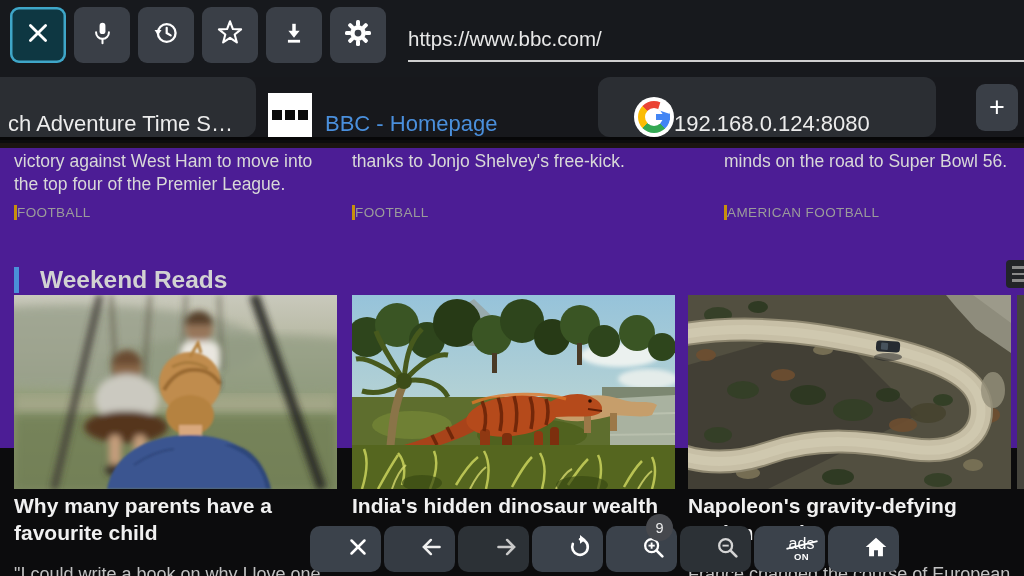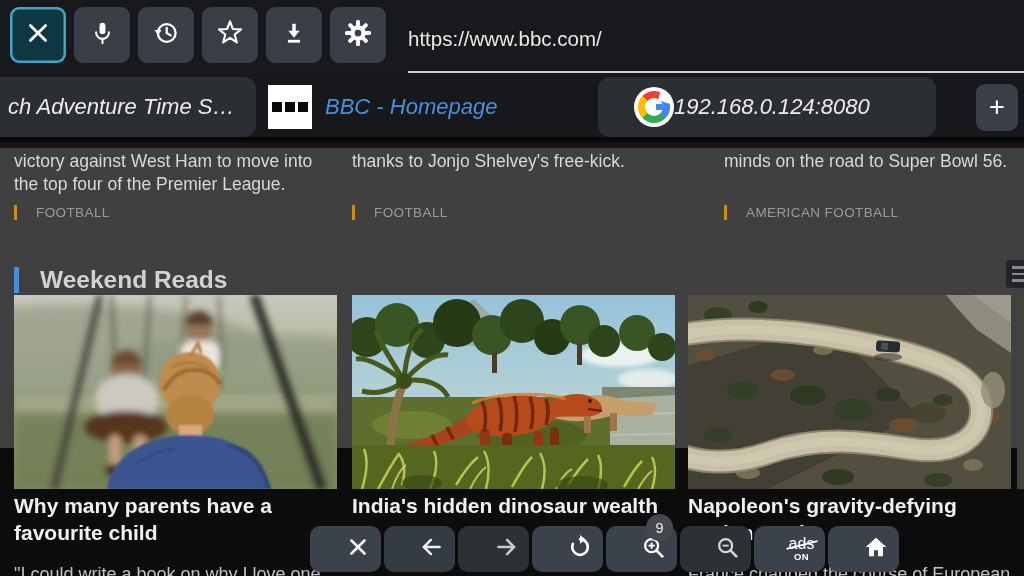--- a/index.html
+++ b/index.html
@@ -5,27 +5,27 @@
   html,body{margin:0;padding:0;background:#000;}
   .screen{position:relative;width:1024px;height:576px;background:#0c0c0d;overflow:hidden;
           font-family:"Liberation Sans",sans-serif;}
 
   
   .topbar{position:absolute;left:0;top:0;width:1024px;height:77px;background:#17191d;
           display:flex;align-items:flex-start;padding:7px 0 0 10px;box-sizing:border-box;}
   .tbtn{width:56px;height:56px;border-radius:9px;background:#3a3f47;margin-right:8px;
         display:flex;align-items:center;justify-content:center;flex:none;color:#fff;}
   .tbtn.focus{background:#0e3742;box-shadow:inset 0 0 0 2.5px #3fa6c8;}
-  .urlwrap{flex:1;margin:20px 0 0 14px;border-bottom:2px solid #cfcfcf;padding-bottom:20px;
+  .urlwrap{flex:1;margin:20px 0 0 14px;border-bottom:2px solid #cfcfcf;padding-bottom:9px;
            font-size:20.5px;color:#e8e8e8;white-space:nowrap;overflow:hidden;}
 
   
   .tabstrip{position:absolute;top:77px;left:0;width:1024px;height:63px;background:#17181c;
             border-bottom:3px solid #070708;box-sizing:border-box;}
-  .tab{position:absolute;top:0;height:60px;display:flex;align-items:center;box-sizing:border-box;font-style:italic;}
+  .tab{position:absolute;top:0;height:60px;display:flex;align-items:flex-end;box-sizing:border-box;}
   .tab1{left:0;width:256px;background:#2b2e33;border-radius:0 12px 12px 0;padding-left:8px;
         color:#ececec;font-size:22px;overflow:hidden;white-space:nowrap;}
   .tab2{left:256px;width:342px;background:#17181c;padding-left:12px;gap:13px;}
   .tab2 .tabtitle{color:#4a8fdc;font-size:22px;white-space:nowrap;}
   .tab3{left:598px;width:338px;background:#2b2e33;border-radius:12px;padding-left:36px;
         color:#ececec;font-size:22px;white-space:nowrap;}
   .bbcfav{width:44px;height:44px;background:#fff;display:flex;align-items:center;
           justify-content:center;gap:3px;flex:none;}
   .bbcblock{width:10px;height:10px;background:#0a0a0a;}
   .gicon{width:40px;height:40px;background:#fff;border-radius:50%;position:relative;
@@ -33,25 +33,25 @@
   .gring{position:absolute;top:4px;left:4px;right:4px;bottom:4px;border-radius:50%;
          background:conic-gradient(from 45deg,#4285F4 0 90deg,#34A853 0 180deg,#FBBC05 0 270deg,#EA4335 0 360deg);}
   .ghole{position:absolute;top:11px;left:11px;right:11px;bottom:11px;background:#fff;border-radius:50%;}
   .ggap{position:absolute;top:6px;right:3px;width:12px;height:9px;background:#fff;transform:rotate(18deg);}
   .gbar{position:absolute;top:17px;right:4px;width:14px;height:6px;background:#4285F4;}
   .plusbtn{position:absolute;top:7px;right:6px;width:42px;height:47px;border-radius:9px;
            background:#3a3f47;color:#fff;font-size:27px;display:flex;align-items:center;
            justify-content:center;}
 
   
-  .content{position:absolute;top:143px;left:0;width:1024px;height:305px;background:#404040;}
+  .content{position:absolute;top:143px;left:0;width:1024px;height:305px;background:#4c1d95;}
   .rowedge{position:absolute;top:0;left:0;width:1024px;height:5px;background:#1b1511;}
   .story{position:absolute;top:0;width:323px;height:92px;}
   .story .txt{margin:7px 0 0;font-size:17.5px;line-height:22.5px;color:#d8d8d8;}
-  .storytag{position:absolute;top:62px;left:0;display:flex;align-items:center;gap:19px;}
+  .storytag{position:absolute;top:62px;left:0;display:flex;align-items:center;gap:0;}
   .tagbar{width:3px;height:15px;background:#c8900c;}
   .tagtxt{font-size:13.5px;color:#9b9b9b;letter-spacing:0.4px;}
   .sechead{position:absolute;top:113px;left:14px;display:flex;align-items:center;gap:11px;}
   .secbar{width:5px;height:26px;background:#4a90d9;}
   .sectitle{font-size:24.5px;font-weight:bold;color:#d2d2d2;margin:10px;}
   .menusliver{position:absolute;top:117px;left:1006px;width:30px;height:28px;background:#222428;
               border-radius:4px;display:flex;flex-direction:column;gap:4px;justify-content:center;
               padding-left:6px;box-sizing:border-box;}
   .mline{width:16px;height:2.5px;background:#8a8a8a;}
   .card{position:absolute;top:152px;width:323px;}

